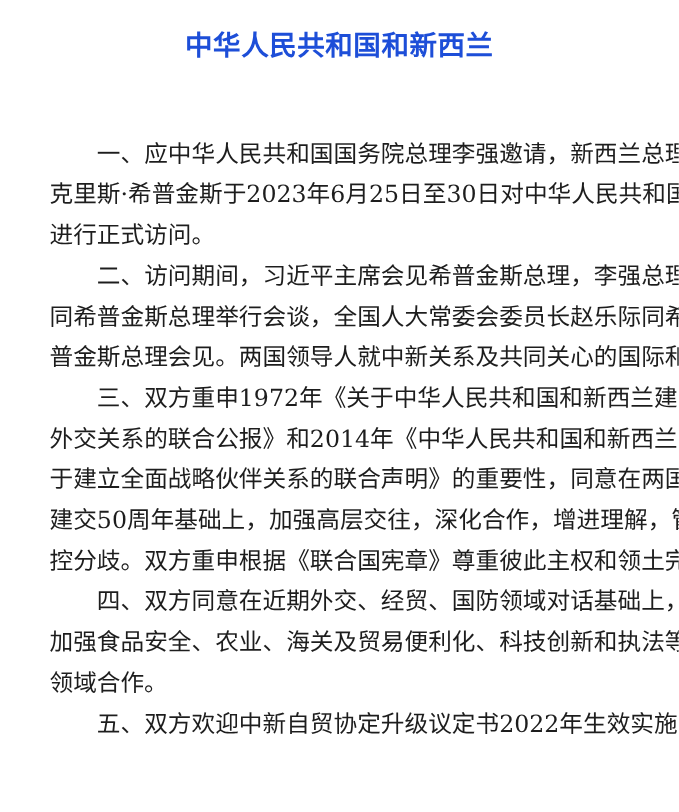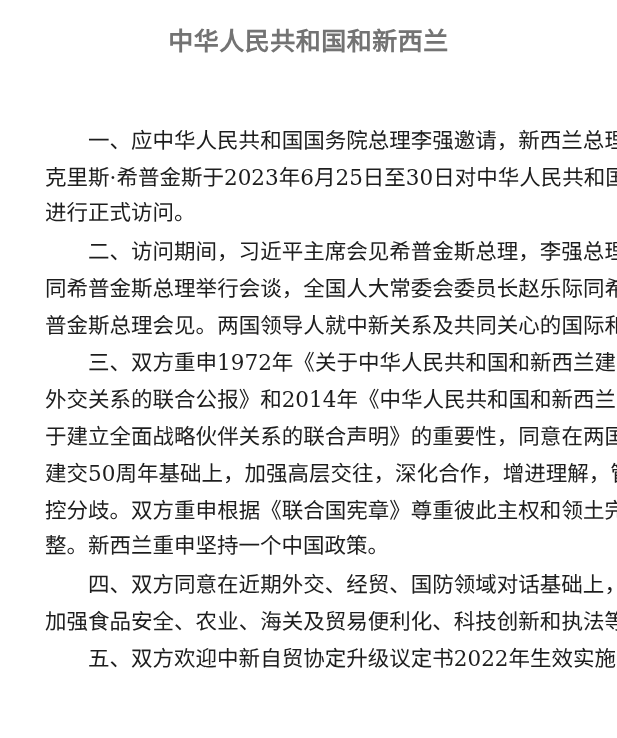--- a/index.html
+++ b/index.html
@@ -28,21 +28,21 @@
     top: 24px;
     left: 0;
     width: 617px;
     text-align: center;
   }
   .title-line {
     font-size: 25px;
     font-weight: bold;
     letter-spacing: 0.5px;
     line-height: 35px;
-    color: #737373;
+    color: #1d4ed8;
     font-family: "DejaVu Serif", "Liberation Serif", serif;
     white-space: nowrap;
   }
   
   .doc-body {
     position: absolute;
     top: 122px;
     left: 45px;
     width: 527px;
   }
@@ -65,21 +65,20 @@
     justify-content: space-between;
     width: 527px;
   }
   .line.just > span {
     display: inline-block;
   }
   
   .line.flush {
     display: block;
     width: 527px;
-    font-family: Liberation Mono, monospace;
   }
   
   .line.indent {
     padding-left: 43px;
     width: 484px;
   }
   .line.indent.just {
     width: 484px;
   }
 </style>
@@ -398,21 +397,20 @@
           <span>重</span>
           <span>彼</span>
           <span>此</span>
           <span>主</span>
           <span>权</span>
           <span>和</span>
           <span>领</span>
           <span>土</span>
           <span>完</span>
         </div>
-      <div class="line flush">整。新西兰重申坚持一个中国政策。</div>
     </div>
 
     <div class="para">
       <div class="line just indent" style="display: flex; justify-content: space-between;">
 
       <span>四</span>
           <span>、</span>
           <span>双</span>
           <span>方</span>
           <span>同</span>
@@ -460,20 +458,21 @@
           <span>、</span>
           <span>科</span>
           <span>技</span>
           <span>创</span>
           <span>新</span>
           <span>和</span>
           <span>执</span>
           <span>法</span>
           <span>等</span>
         </div>
+      <div class="line flush">领域合作。</div>
     </div>
 
     <div class="para">
       <div class="line just indent" style="display: flex; justify-content: space-between;">
 
       <span>五</span>
           <span>、</span>
           <span>双</span>
           <span>方</span>
           <span>欢</span>

